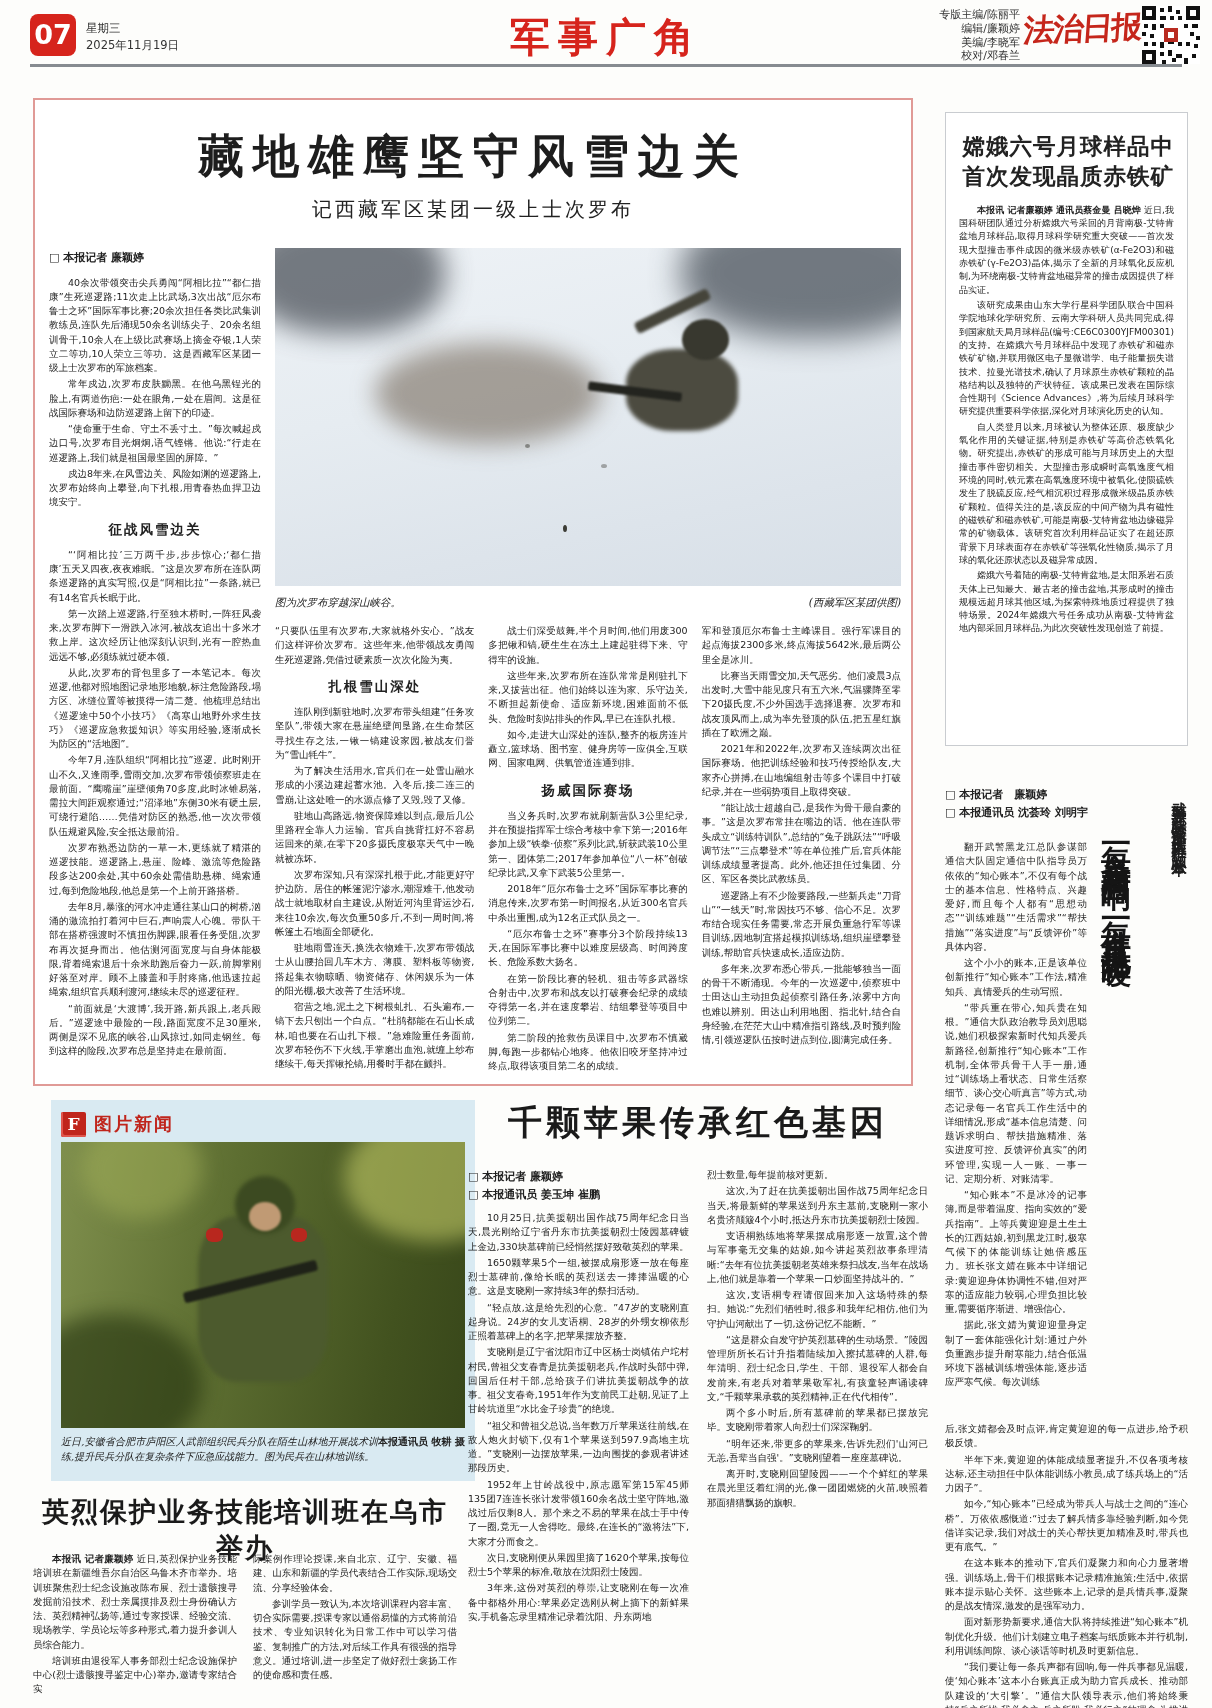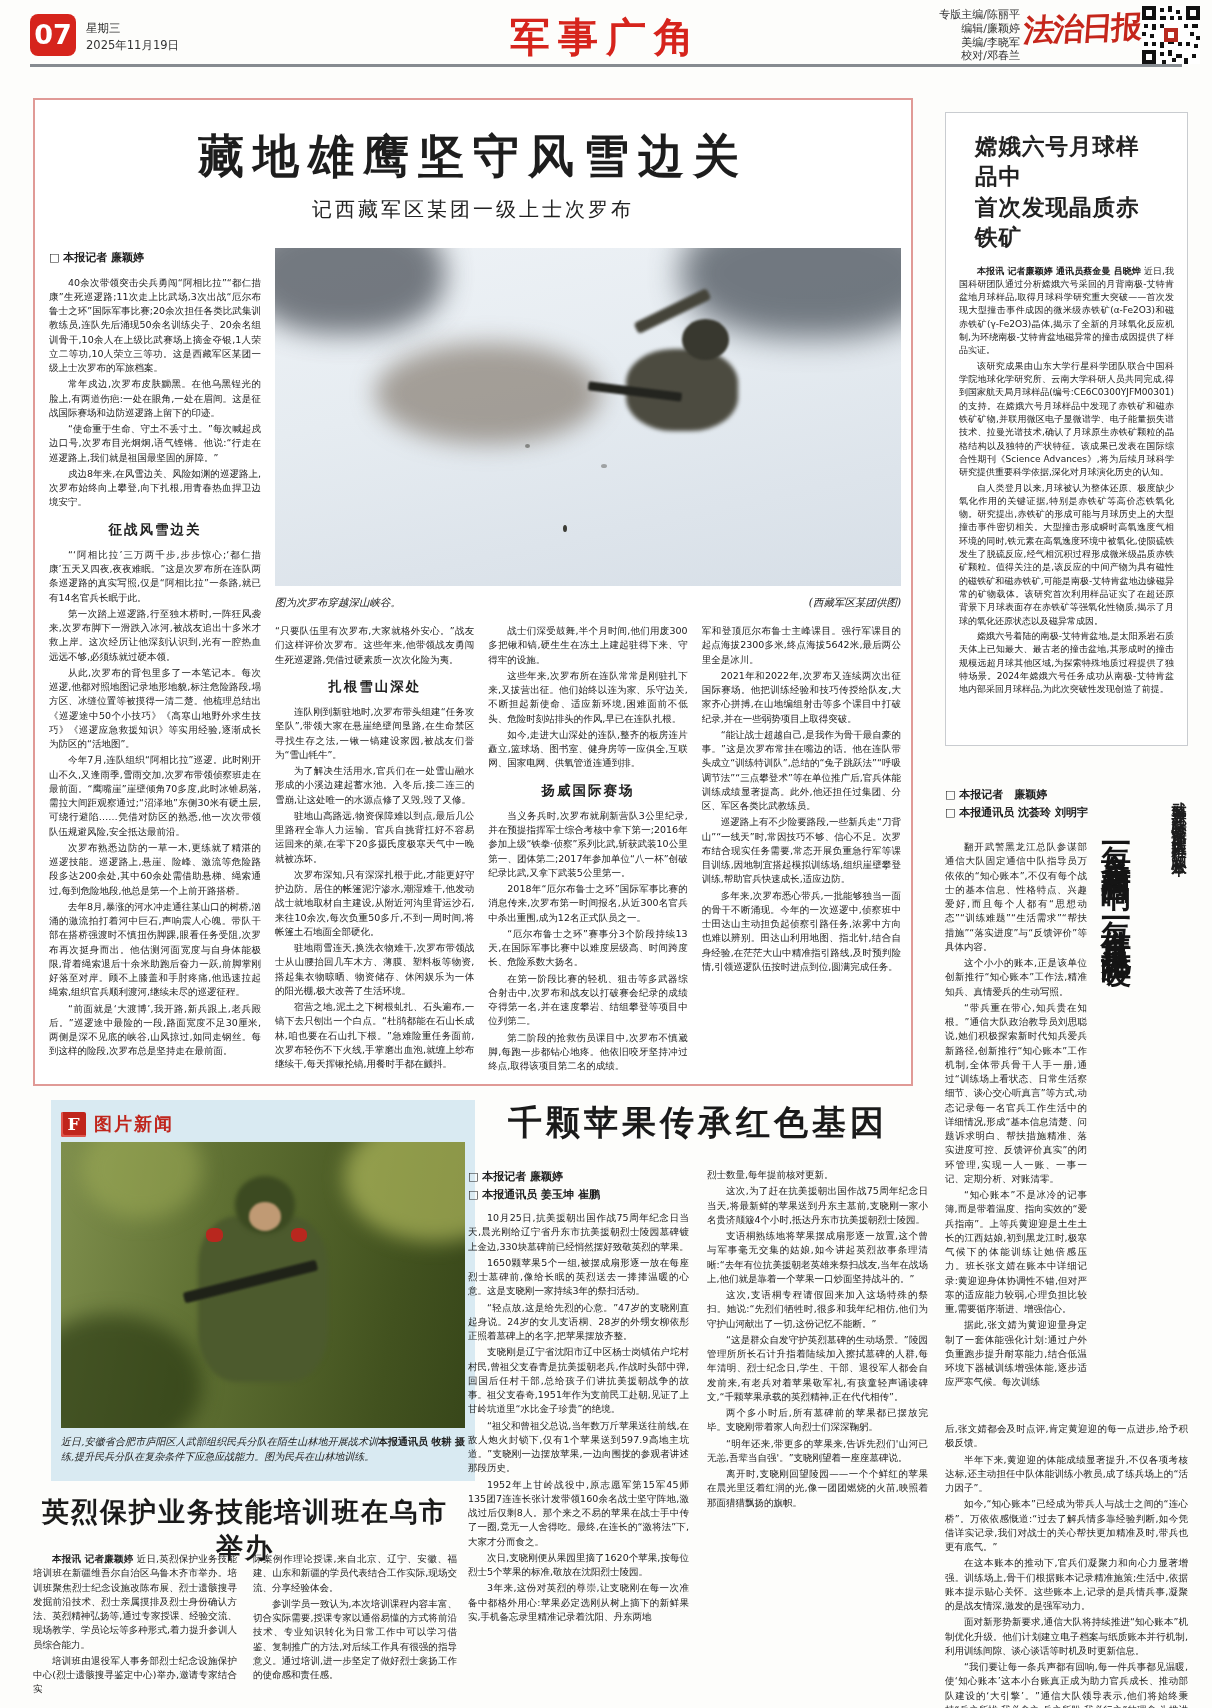--- a/index.html
+++ b/index.html
@@ -41,21 +41,21 @@
   .armup{position:absolute;left:57%;top:17%;width:13%;height:3.6%;background:#45443a;transform:rotate(-26deg);border-radius:4px;filter:blur(1.5px);}
   .rifle{position:absolute;left:50%;top:41%;width:15%;height:2.6%;background:#23241f;transform:rotate(7deg);border-radius:2px;filter:blur(1px);}
   .speck{position:absolute;background:#3c3c35;border-radius:50%;}
   .caption-row{position:absolute;left:240px;top:496px;width:626px;display:flex;justify-content:space-between;
            font-family:"DejaVu Serif","Liberation Serif",serif;font-style:italic;font-size:10.5px;color:#222;}
   .lead-cols{position:absolute;left:240px;top:524px;width:626px;height:452px;display:flex;gap:14px;}
   .lead-cols .bodycol{width:200px;height:452px;}
 
   
   .moon-box{position:absolute;left:945px;top:112px;width:243px;height:634px;border:1.5px solid #c9ccd0;background:#fff;padding:12px 13px;}
-  .moon-headline{font-size:22.5px;font-weight:bold;text-align:left;line-height:1.35;letter-spacing:1px;margin:6px 16px 12px;}
+  .moon-headline{font-size:22.5px;font-weight:bold;text-align:right;line-height:1.35;letter-spacing:1px;margin:6px 0 12px;}
   .moon-body{font-size:9px;line-height:1.48;text-align:justify;height:470px;overflow:hidden;}
   .moon-body p{margin:0 0 2px;text-indent:2em;}
   .moon-body p.first{text-indent:2em;}
   .moon-body b{font-weight:bold;}
 
   
   .zx{position:absolute;left:945px;top:770px;width:243px;height:938px;}
   .zx-bylines{position:absolute;left:0;top:16px;font-size:11px;font-weight:bold;line-height:1.6;}
   .zx-col{position:absolute;left:0;top:70px;width:142px;height:585px;}
   .zx-kicker{position:absolute;right:0;top:20px;height:400px;writing-mode:vertical-rl;font-size:15px;font-weight:600;
@@ -227,20 +227,21 @@
             <p data-name="paragraph">2018年“厄尔布鲁士之环”国际军事比赛的消息传来,次罗布第一时间报名,从近300名官兵中杀出重围,成为12名正式队员之一。</p>
             <p data-name="paragraph">“厄尔布鲁士之环”赛事分3个阶段持续13天,在国际军事比赛中以难度层级高、时间跨度长、危险系数大扬名。</p>
             <p data-name="paragraph">在第一阶段比赛的轻机、狙击等多武器综合射击中,次罗布和战友以打破赛会纪录的成绩夺得第一名,并在速度攀岩、结组攀登等项目中位列第二。</p>
             <p data-name="paragraph">第二阶段的抢救伤员课目中,次罗布不慎崴脚,每跑一步都钻心地疼。他依旧咬牙坚持冲过终点,取得该项目第二名的成绩。</p>
             <p data-name="paragraph">第三阶段是此次比赛强度最大的11公里强行</p>
           </div>
       </div>
       <div class="bodycol" data-name="lead-column-4">
         <div data-name="lead-col4-paragraphs">
             <p data-name="paragraph" class="noindent">军和登顶厄尔布鲁士主峰课目。强行军课目的起点海拔2300多米,终点海拔5642米,最后两公里全是冰川。</p>
+            <p data-name="paragraph">比赛当天雨雪交加,天气恶劣。他们凌晨3点出发时,大雪中能见度只有五六米,气温骤降至零下20摄氏度,不少外国选手选择退赛。次罗布和战友顶风而上,成为率先登顶的队伍,把五星红旗插在了欧洲之巅。</p>
             <p data-name="paragraph">2021年和2022年,次罗布又连续两次出征国际赛场。他把训练经验和技巧传授给队友,大家齐心拼搏,在山地编组射击等多个课目中打破纪录,并在一些弱势项目上取得突破。</p>
             <p data-name="paragraph">“能让战士超越自己,是我作为骨干最自豪的事。”这是次罗布常挂在嘴边的话。他在连队带头成立“训练特训队”,总结的“兔子跳跃法”“呼吸调节法”“三点攀登术”等在单位推广后,官兵体能训练成绩显著提高。此外,他还担任过集团、分区、军区各类比武教练员。</p>
             <p data-name="paragraph">巡逻路上有不少险要路段,一些新兵走“刀背山”“一线天”时,常因技巧不够、信心不足。次罗布结合现实任务需要,常态开展负重急行军等课目训练,因地制宜搭起模拟训练场,组织崖壁攀登训练,帮助官兵快速成长,适应边防。</p>
             <p data-name="paragraph">多年来,次罗布悉心带兵,一批能够独当一面的骨干不断涌现。今年的一次巡逻中,侦察班中士田达山主动担负起侦察引路任务,浓雾中方向也难以辨别。田达山利用地图、指北针,结合自身经验,在茫茫大山中精准指引路线,及时预判险情,引领巡逻队伍按时进点到位,圆满完成任务。</p>
           </div>
       </div>
     </div>
   </div>
 
   <div class="moon-box" data-name="moon-article">

